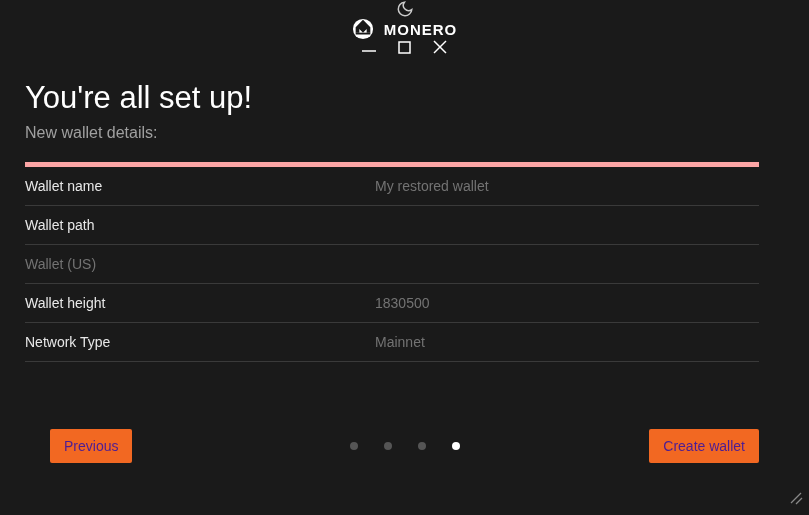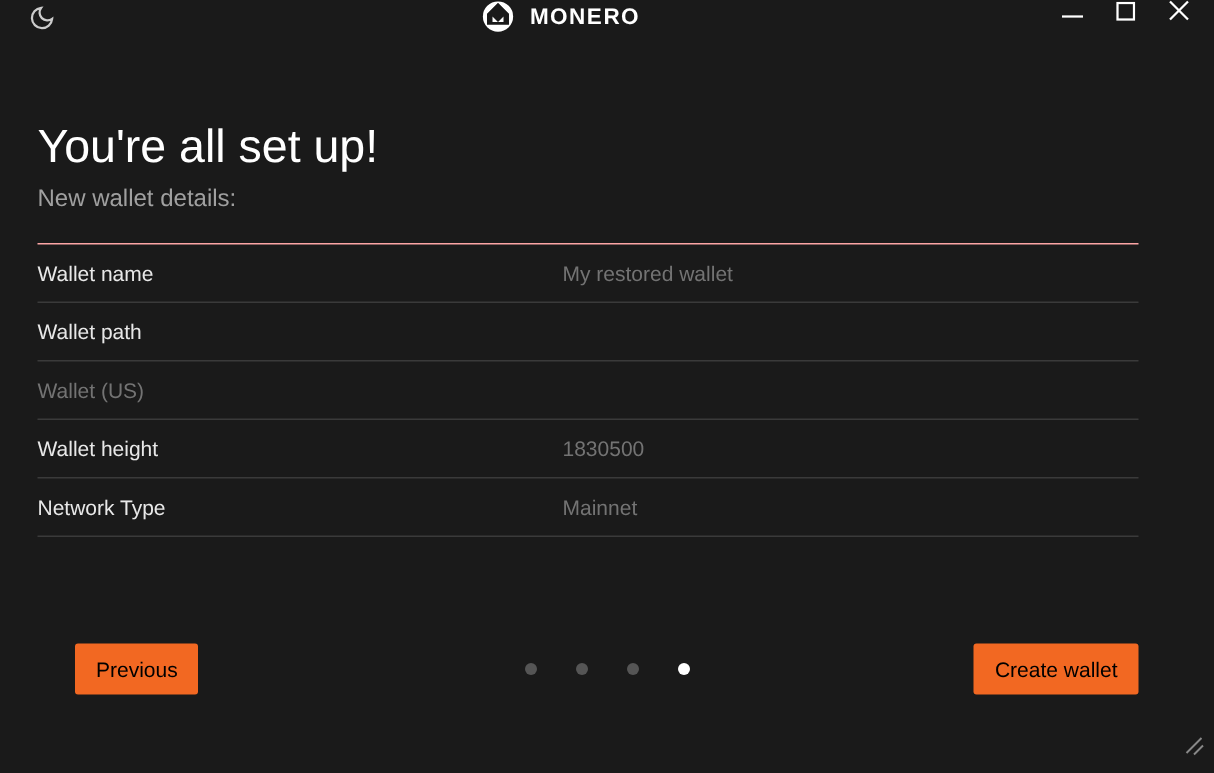--- a/index.html
+++ b/index.html
@@ -12,23 +12,24 @@
       height: 515px;
       background: #1a1a1a;
       font-family: -apple-system, BlinkMacSystemFont, "Segoe UI", Arial, sans-serif;
       color: #ffffff;
       overflow: hidden;
       position: relative;
     }
     .titlebar {
       height: 44px;
       display: flex;
-      align-items: flex-start;
+      align-items: center;
       padding: 0 16px;
       background: #1a1a1a;
+      flex-direction: column;
     }
     .theme-toggle {
       width: 24px;
       height: 24px;
       display: flex;
       align-items: center;
       justify-content: center;
       cursor: pointer;
     }
     .titlebar-center {
@@ -74,42 +75,42 @@
       color: #a0a0a0;
       margin-bottom: 20px;
     }
     .detail-row {
       display: flex;
       padding: 11px 0;
       border-bottom: 1px solid #3a3a3a;
       font-size: 14px;
     }
     .detail-row:first-of-type {
-      border-top: 1px solid #fca5a5;
+      border-top: 5px solid #fca5a5;
       margin-top: 20px;
     }
     .detail-label {
       width: 350px;
       color: #e8e8e8;
     }
     .detail-value {
       color: #737373;
     }
     .footer {
       position: absolute;
       bottom: 52px;
       left: 50px;
       right: 50px;
       display: flex;
       align-items: center;
       justify-content: space-between;
     }
     .btn {
       background: #f26822;
-      color: #000000;
+      color: #4c1d95;
       border: none;
       padding: 9px 14px;
       font-size: 14px;
       font-weight: 500;
       cursor: pointer;
       border-radius: 2px;
     }
     .dots {
       display: flex;
       gap: 26px;

